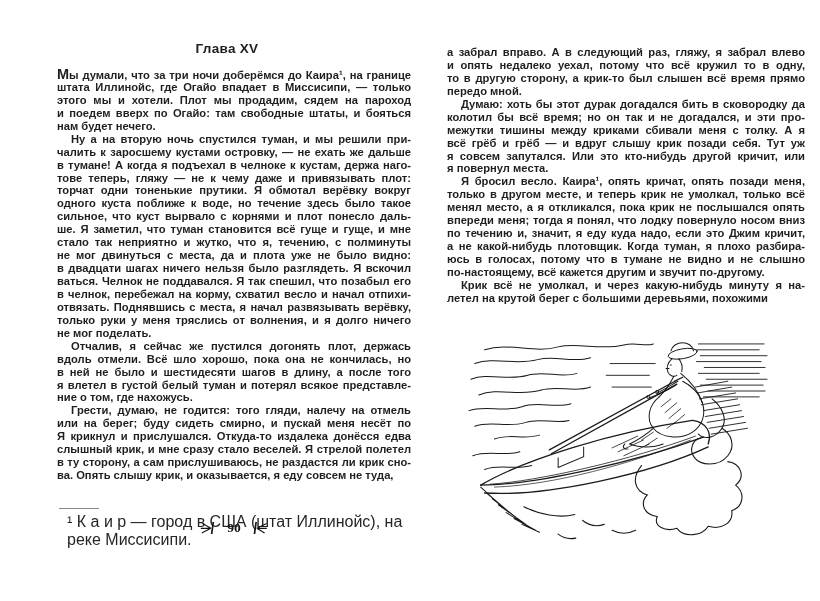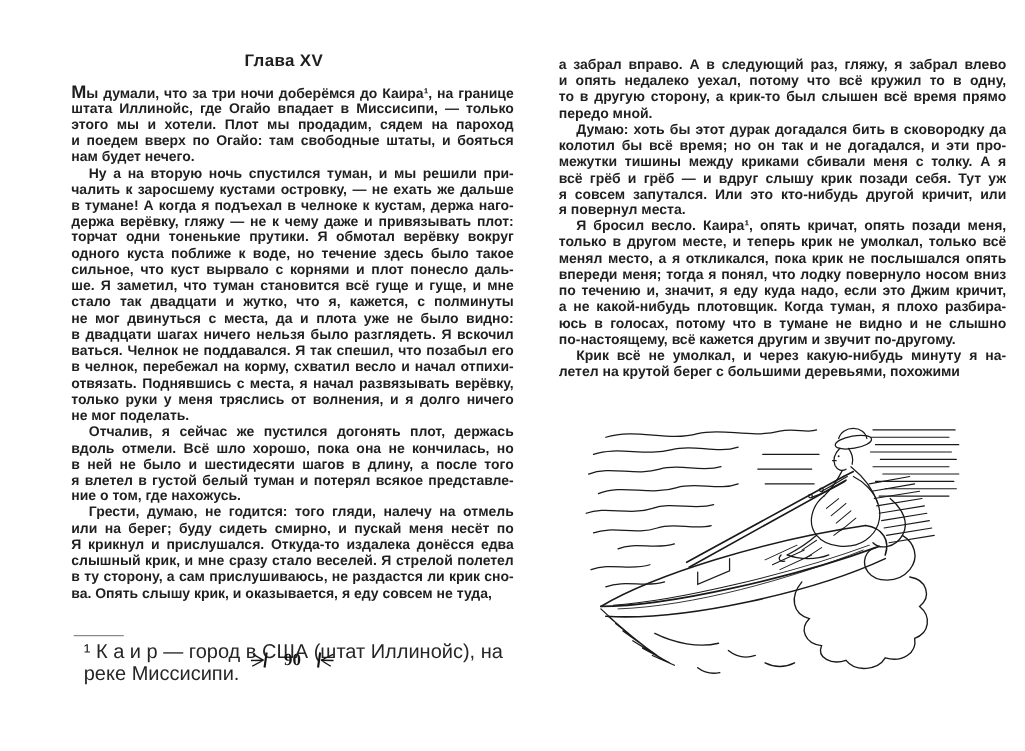--- a/index.html
+++ b/index.html
@@ -41,26 +41,26 @@
           <div class="line dropcap">Мы думали, что за три ночи доберёмся до Каира¹, на границе</div>
           <div class="line">штата Иллинойс, где Огайо впадает в Миссисипи, — только</div>
           <div class="line">этого мы и хотели. Плот мы продадим, сядем на пароход</div>
           <div class="line">и поедем вверх по Огайо: там свободные штаты, и бояться</div>
           <div class="line last">нам будет нечего.</div>
         </div>
         <div class="para">
           <div class="line indent">Ну а на вторую ночь спустился туман, и мы решили при-</div>
           <div class="line">чалить к заросшему кустами островку, — не ехать же дальше</div>
           <div class="line">в тумане! А когда я подъехал в челноке к кустам, держа наго-</div>
-          <div class="line">держа верёвку, гляжу — не к чему даже и привязывать плот:</div>
+          <div class="line">тове теперь, гляжу — не к чему даже и привязывать плот:</div>
           <div class="line">торчат одни тоненькие прутики. Я обмотал верёвку вокруг</div>
           <div class="line">одного куста поближе к воде, но течение здесь было такое</div>
           <div class="line">сильное, что куст вырвало с корнями и плот понесло даль-</div>
           <div class="line">ше. Я заметил, что туман становится всё гуще и гуще, и мне</div>
-          <div class="line">стало так двадцати и жутко, что я, кажется, с полминуты</div>
+          <div class="line">стало так неприятно и жутко, что я, течению, с полминуты</div>
           <div class="line">не мог двинуться с места, да и плота уже не было видно:</div>
           <div class="line">в двадцати шагах ничего нельзя было разглядеть. Я вскочил</div>
           <div class="line">ваться. Челнок не поддавался. Я так спешил, что позабыл его</div>
           <div class="line">в челнок, перебежал на корму, схватил весло и начал отпихи-</div>
           <div class="line">отвязать. Поднявшись с места, я начал развязывать верёвку,</div>
           <div class="line">только руки у меня тряслись от волнения, и я долго ничего</div>
           <div class="line last">не мог поделать.</div>
         </div>
         <div class="para">
           <div class="line indent">Отчалив, я сейчас же пустился догонять плот, держась</div>

